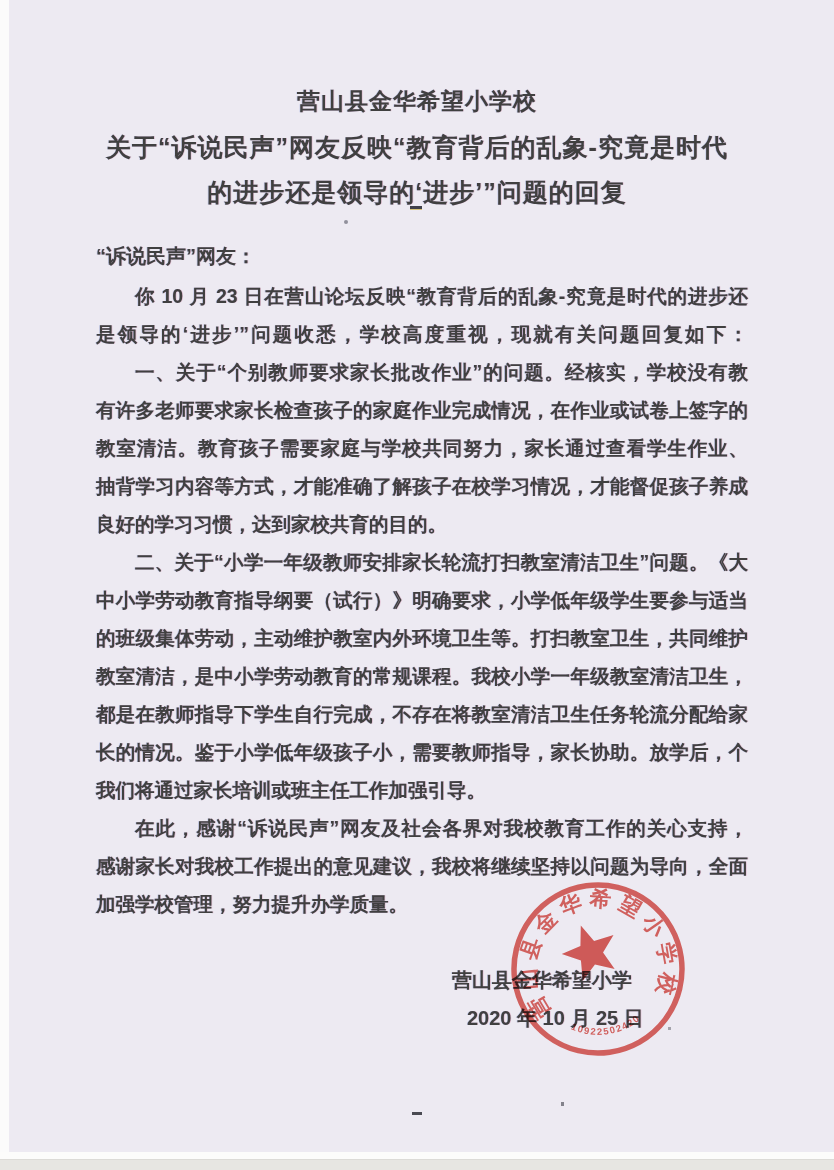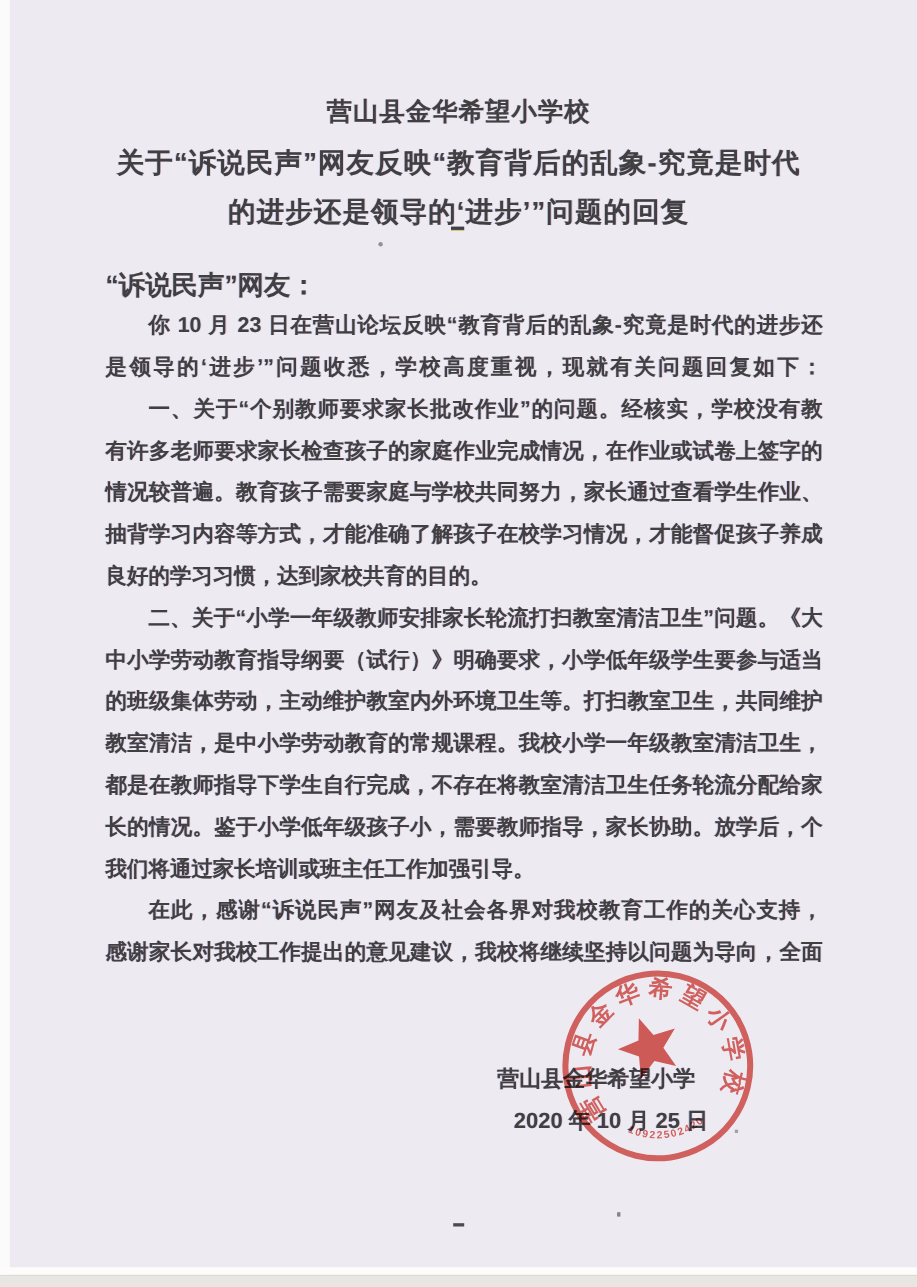--- a/index.html
+++ b/index.html
@@ -15,21 +15,21 @@
   .edge-left   { position:absolute; left:0; top:0; width:9px; height:1170px; background:#fbfbfb; }
   .edge-bot-w  { position:absolute; left:0; top:1152px; width:834px; height:7px; background:#fcfcfb; }
   .edge-bot-g  { position:absolute; left:0; top:1159px; width:834px; height:11px; background:#e7e6e2; border-top:1px solid #dcdbd7; }
 
   
   .title { position:absolute; left:0; width:100%; text-align:center; font-weight:bold; letter-spacing:1px; }
   .title.l1 { top:86px;  font-size:23px; }
   .title.l2 { top:131px; font-size:25px; }
   .title.l3 { top:176px; font-size:25px; }
 
-  .salutation { position:absolute; left:96px; top:243px; font-size:24px; font-weight:600; }
+  .salutation { position:absolute; left:96px; top:243px; font-size:20px; font-weight:600; }
 
   .body-block { position:absolute; left:96px; top:277px; width:652px; }
   .line { height:38px; line-height:38px; font-size:19.5px; font-weight:600; white-space:nowrap;
           text-shadow: 0.7px 0 rgba(190,50,110,.22), -0.7px 0 rgba(50,90,200,.22); }
   .line.fill { white-space:normal; text-align:justify; text-align-last:justify; }
   .line.indent { text-indent:39px; }
 
   .signature { position:absolute; left:452px; top:967px;  font-size:20px; font-weight:600; }
   .date      { position:absolute; left:455px; top:1005px; font-size:20px; font-weight:600;margin-left:12px; }
 
@@ -66,32 +66,33 @@
   <div class="speck-c"></div>
   <div class="speck-d"></div>
 
   <div class="salutation txt">“诉说民声”网友：</div>
 
   <div class="body-block">
       <div class="line indent fill">你 10 月 23 日在营山论坛反映“教育背后的乱象-究竟是时代的进步还</div>
       <div class="line fill">是领导的‘进步’”问题收悉，学校高度重视，现就有关问题回复如下：</div>
       <div class="line indent fill">一、关于“个别教师要求家长批改作业”的问题。经核实，学校没有教</div>
       <div class="line fill">有许多老师要求家长检查孩子的家庭作业完成情况，在作业或试卷上签字的</div>
-      <div class="line fill">情况较普遍。教育孩子需要家庭与学校共同努力，家长通过查看学生作业、</div>
+      <div class="line fill">教室清洁。教育孩子需要家庭与学校共同努力，家长通过查看学生作业、</div>
       <div class="line fill">抽背学习内容等方式，才能准确了解孩子在校学习情况，才能督促孩子养成</div>
       <div class="line">良好的学习习惯，达到家校共育的目的。</div>
       <div class="line indent fill">二、关于“小学一年级教师安排家长轮流打扫教室清洁卫生”问题。《大</div>
       <div class="line fill">中小学劳动教育指导纲要（试行）》明确要求，小学低年级学生要参与适当</div>
       <div class="line fill">的班级集体劳动，主动维护教室内外环境卫生等。打扫教室卫生，共同维护</div>
       <div class="line fill">教室清洁，是中小学劳动教育的常规课程。我校小学一年级教室清洁卫生，</div>
       <div class="line fill">都是在教师指导下学生自行完成，不存在将教室清洁卫生任务轮流分配给家</div>
       <div class="line fill">长的情况。鉴于小学低年级孩子小，需要教师指导，家长协助。放学后，个</div>
       <div class="line">我们将通过家长培训或班主任工作加强引导。</div>
       <div class="line indent fill">在此，感谢“诉说民声”网友及社会各界对我校教育工作的关心支持，</div>
       <div class="line fill">感谢家长对我校工作提出的意见建议，我校将继续坚持以问题为导向，全面</div>
+      <div class="line">加强学校管理，努力提升办学质量。</div>
     </div>
 
   <div class="signature txt">营山县金华希望小学</div>
   <div class="date txt">2020 年 10 月 25 日</div>
 
   <div class="seal">
     <svg viewBox="0 0 190 190" width="190" height="190">
       <defs>
         <path id="rimPath" d="M 46.7 135.5 A 63 63 0 1 1 143.3 135.5" fill="none"></path>
         <path id="codePath" d="M 57.1 149 A 66 66 0 0 0 132.9 149" fill="none"></path>

